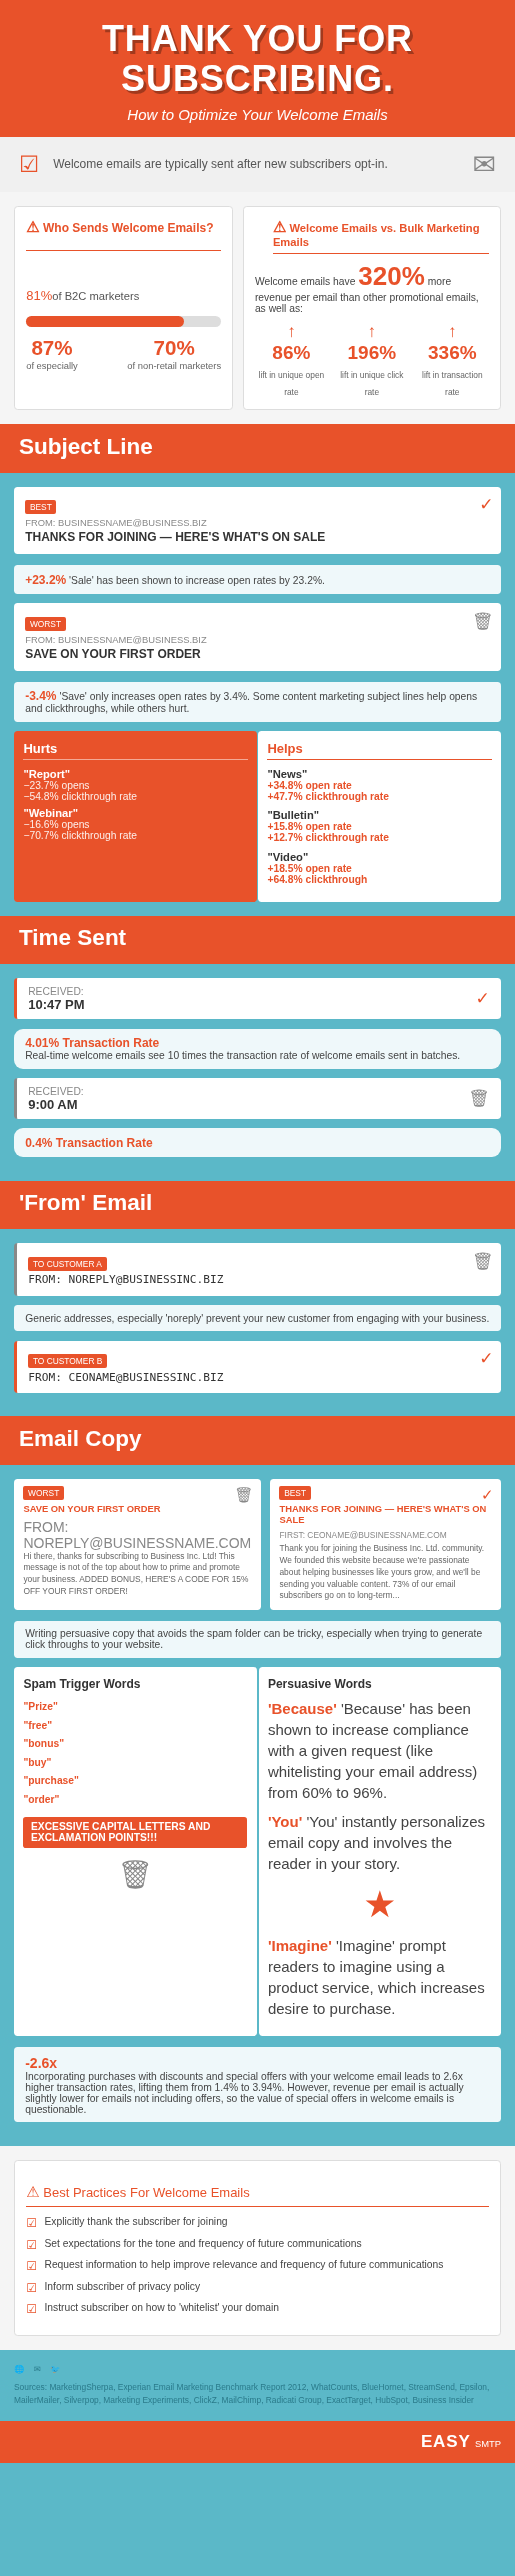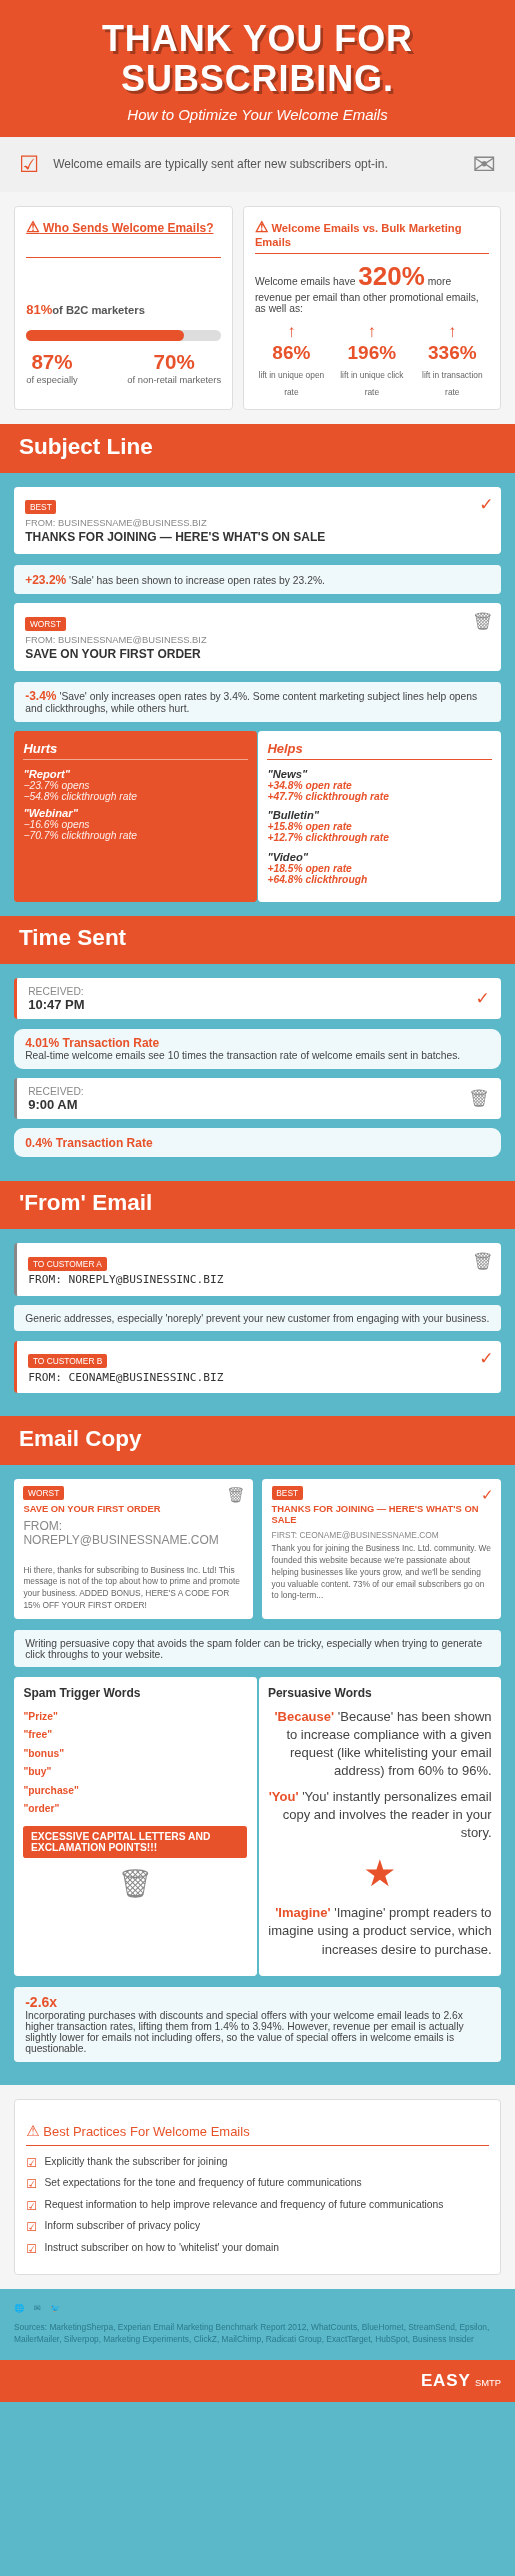--- a/index.html
+++ b/index.html
@@ -75,28 +75,27 @@
     .stats-left {
       background: white;
       border: 1.9px solid #ddd;
       padding: 11.2px;
       flex: 1;
       border-radius: 3.7px;
     }
     .stats-left h3 {
       font-size: 12px;
       color: #e8522a;
-      margin-bottom: 25px;
+      margin-bottom: 18px;
       border-bottom: 1.9px solid #e8522a;
-      padding-bottom: 21px;
-      text-decoration: underline;
+      padding-bottom: 14px;
     }
     .big-stat {
       font-size: 34px;
-      font-weight: bold;
+      font-weight: normal;
       color: #e8522a;
     }
     .big-stat span {
       font-size: 13px;
     }
     .stat-row {
       display: flex;
       justify-content: space-between;
       margin-top: 9.4px;
     }
@@ -119,20 +118,21 @@
       padding: 11.2px;
       flex: 1.2;
       border-radius: 3.7px;
     }
     .stats-right h3 {
       font-size: 11.2px;
       color: #e8522a;
       margin-bottom: 7.5px;
       border-bottom: 1.9px solid #e8522a;
       padding-bottom: 4.7px;
+      margin-left: 18px;
     }
     .big-highlight {
       font-size: 26px;
       font-weight: bold;
       color: #e8522a;
     }
     .metrics-row {
       display: flex;
       gap: 7.5px;
       margin-top: 7.5px;
@@ -190,21 +190,20 @@
       font-weight: bold;
       color: #e8522a;
       font-size: 12px;
     }
 
     
     .hurts-helps {
       display: flex;
       gap: 1px;
       margin-top: 9.4px;
-      font-style: italic;
     }
     .hurts-box {
       background: #e8522a;
       color: white;
       padding: 9.4px;
       flex: 1;
       border-radius: 3.7px;
     }
     .hurts-box h4 {
       font-size: 13px;
@@ -400,25 +399,24 @@
       flex: 1;
       border-radius: 3.7px;
     }
     .persuasive-box h4 {
       font-size: 12px;
       font-weight: bold;
       color: #333;
       margin-bottom: 7.5px;
     }
     .persuasive-tip {
-      font-size: 13px;
+      font-size: 15px;
       color: #444;
       margin-bottom: 7.5px;
       line-height: 1.4;
-      text-align: right;
     }
     .persuasive-tip .word {
       color: #e8522a;
       font-weight: bold;
     }
     .star-icon {
       text-align: center;
       font-size: 37px;
       color: #e8522a;
       margin: 9.4px 0;
@@ -741,21 +739,21 @@
 
 <div class="section-header">Email Copy</div>
 <div class="section-divider"></div>
 
 <div class="copy-section">
   <div class="email-copy-mocks">
 
     <div class="copy-mock">
       <span class="orange-tag">WORST</span>
       <div class="mock-header">SAVE ON YOUR FIRST ORDER</div>
-      <div style="font-size:12px;color:#888;margin-bottom:18px;">FROM: NOREPLY@BUSINESSNAME.COM</div>
+      <div style="font-size:14px;color:#888;margin-bottom:0;">FROM: NOREPLY@BUSINESSNAME.COM</div>
       <div class="mock-body">Hi there, thanks for subscribing to Business Inc. Ltd! This message is not of the top about how to prime and promote your business. ADDED BONUS, HERE'S A CODE FOR 15% OFF YOUR FIRST ORDER!</div>
       <span style="position:absolute;top:7.5px;right:7.5px;font-size:15px;color:#888;">🗑</span>
     </div>
 
     <div class="copy-mock">
       <span class="orange-tag">BEST</span>
       <div class="mock-header">THANKS FOR JOINING — HERE'S WHAT'S ON SALE</div>
       <div style="font-size:8.4px;color:#888;margin-bottom:3.7px;">FIRST: CEONAME@BUSINESSNAME.COM</div>
       <div class="mock-body">Thank you for joining the Business Inc. Ltd. community. We founded this website because we're passionate about helping businesses like yours grow, and we'll be sending you valuable content. 73% of our email subscribers go on to long-term...</div>
       <span style="position:absolute;top:7.5px;right:7.5px;color:#e8522a;font-size:15px;">✓</span>

